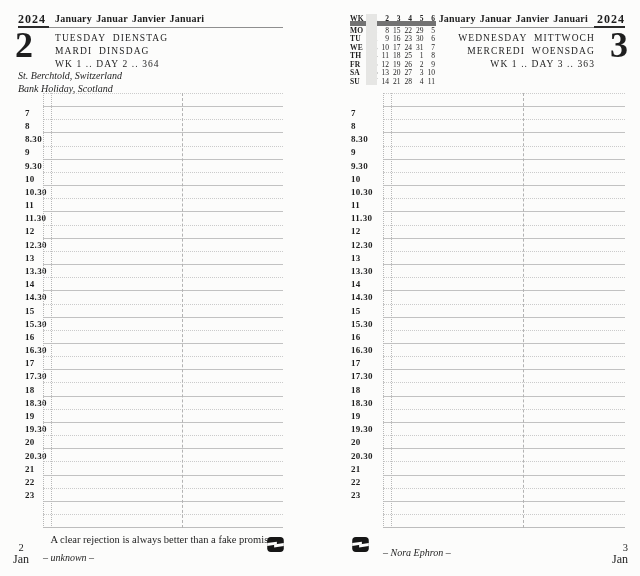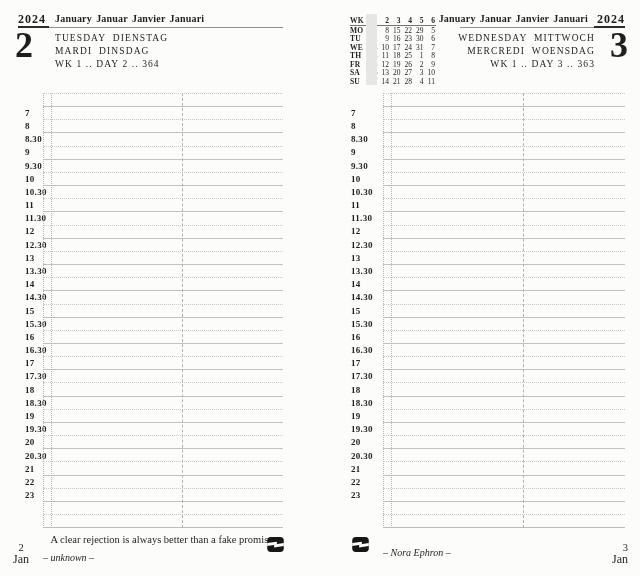--- a/index.html
+++ b/index.html
@@ -37,40 +37,44 @@
 
   .vdot  { width:0; border-left:1px dotted #b8b8b8; }
   .vdash { width:0; border-left:1px dashed #b3b3b3; }
 
   .labels { width:30px; }
   .tlabel { position:absolute; left:0; display:flex; align-items:center;
             font-weight:700; font-size:9px; letter-spacing:.3px; height:13.19px; }
 
   .cal { font-size:7.5px; line-height:1; }
   .calrow { display:flex; align-items:center; height:8.55px; }
-  .calrow.head { height:10px; font-weight:700; border-bottom:1px solid #737373; }
+  .calrow.head { height:10px; font-weight:700; border-bottom:5px solid #737373; }
   .callab  { width:16px; font-weight:700; letter-spacing:.2px; }
   .calcell { width:11.5px; text-align:right; }
   .calhl { position:absolute; left:15.5px; top:-2px; width:11.5px; height:71px; background:#e6e6e4; }
 </style>
 </head>
 <body>
 
 <section class="page" id="pageL">
   <div class="a year" style="left:18px;top:12px">2024</div>
   <div class="a months" style="left:55px;top:13px">January Januar Janvier Januari</div>
   <div class="a hrule" style="left:18px;top:26px;width:265px">
     <span class="thin"></span>
     <span class="dark" style="left:0"></span>
   </div>
 
   <div class="a bigday" style="left:15px;top:27px">2</div>
   <div class="a dn" style="left:55px;top:33px">TUESDAY  DIENSTAG</div>
   <div class="a dn" style="left:55px;top:46px">MARDI  DINSDAG</div>
   <div class="a dn" style="left:55px;top:59px">WK 1 .. DAY 2 .. 364</div>
+  <div class="a hol" style="left:18px;top:70px">
+      <div>St. Berchtold, Switzerland</div>
+      <div>Bank Holiday, Scotland</div>
+    </div>
 
   <div class="a labels" style="left:25px;top:93px;height:435px">
       <div class="tlabel" style="top: 13.1818px;">7</div>
       <div class="tlabel" style="top: 26.3636px;">8</div>
       <div class="tlabel" style="top: 39.5455px;">8.30</div>
       <div class="tlabel" style="top: 52.7273px;">9</div>
       <div class="tlabel" style="top: 65.9091px;">9.30</div>
       <div class="tlabel" style="top: 79.0909px;">10</div>
       <div class="tlabel" style="top: 92.2727px;">10.30</div>
       <div class="tlabel" style="top: 105.455px;">11</div>

